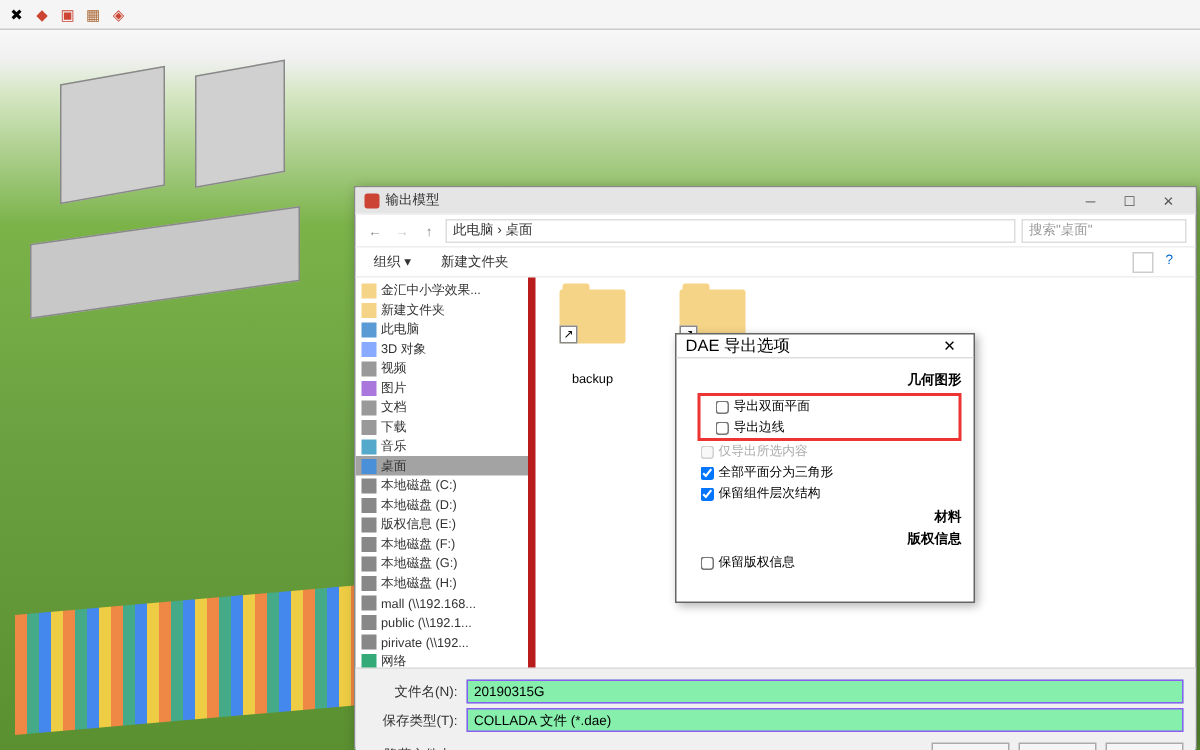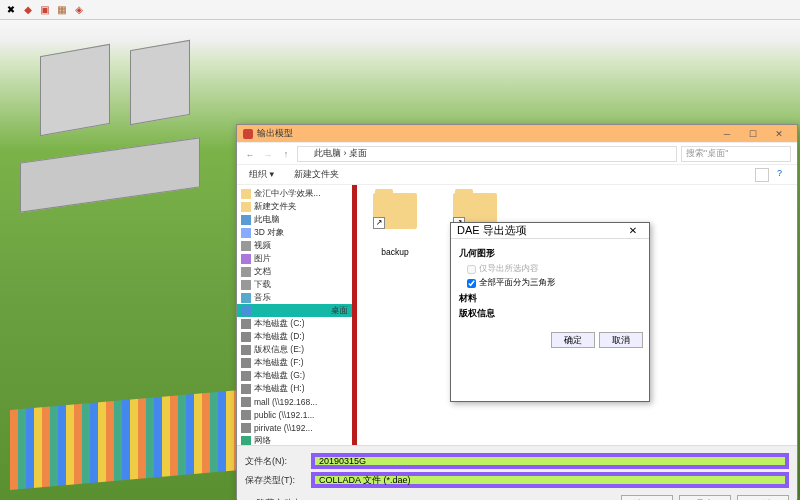--- a/index.html
+++ b/index.html
@@ -16,40 +16,40 @@
 .building.b1 { left: 40px; top: 50px; width: 70px; height: 80px; transform: skewY(-10deg); }
 .building.b2 { left: 130px; top: 45px; width: 60px; height: 75px; transform: skewY(-10deg); }
 .building.b3 { left: 20px; top: 150px; width: 180px; height: 50px; transform: skewY(-8deg); background: #c8c8c8; }
 .building.colorful { left: 10px; top: 400px; width: 230px; height: 80px; 
   background: repeating-linear-gradient(90deg, #e84, #e84 8px, #4a8 8px, #4a8 16px, #48e 16px, #48e 24px, #ec4 24px, #ec4 32px); 
   transform: skewY(-5deg); border: none; }
 
 
 .export-dialog { position: absolute; left: 236px; top: 124px; width: 562px; height: 375px; 
   background: #fff; border: 1px solid #888; box-shadow: 2px 2px 8px rgba(0,0,0,0.3); font-size: 9px; }
-.dlg-title { height: 18px; background: #fdba74; display: flex; align-items: center; padding: 0 6px; border-bottom: 1px solid #eee; }
+.dlg-title { height: 18px; background: #e5e5e5; display: flex; align-items: center; padding: 0 6px; border-bottom: 1px solid #eee; }
 .dlg-title .ruby { width: 10px; height: 10px; background: #c43; border-radius: 2px; margin-right: 4px; }
 .dlg-title .title-text { flex: 1; font-size: 9px; color: #333; }
 .dlg-title .winbtns { display: flex; gap: 2px; }
 .dlg-title .winbtn { width: 24px; height: 14px; display: flex; align-items: center; justify-content: center; font-size: 9px; color: #555; }
 
 .dlg-nav { height: 22px; display: flex; align-items: center; padding: 0 6px; gap: 4px; border-bottom: 1px solid #eee; }
 .dlg-nav .navbtn { width: 14px; text-align: center; color: #888; }
-.dlg-nav .breadcrumb { flex: 1; font-size: 9px; color: #333; padding: 0 16px; border: 1px solid #ddd; height: 16px; display: flex; align-items: center; }
+.dlg-nav .breadcrumb { flex: 1; font-size: 9px; color: #333; padding: 0 4px; border: 1px solid #ddd; height: 16px; display: flex; align-items: center; }
 .dlg-nav .search { width: 110px; font-size: 9px; padding: 0 4px; border: 1px solid #ddd; height: 16px; display: flex; align-items: center; color: #999; }
 
 .dlg-toolbar { height: 20px; display: flex; align-items: center; padding: 0 6px; gap: 8px; border-bottom: 1px solid #eee; font-size: 9px; }
 .dlg-toolbar .tbtn { padding: 1px 6px; color: #333; }
 .dlg-toolbar .spacer { flex: 1; }
 .dlg-toolbar .viewicon { width: 14px; height: 14px; border: 1px solid #ccc; }
 
 .dlg-body { display: flex; height: 260px; }
 .tree { width: 120px; border-right: 5px solid #b91c1c; overflow: hidden; padding: 2px 0; }
 .tree-item { display: flex; align-items: center; padding: 1px 4px; font-size: 8.5px; color: #333; gap: 3px; height: 13px; white-space: nowrap; }
-.tree-item.sel { background: #14b8a6; justify-content: space-between; }
+.tree-item.sel { background: #a3a3a3; }
 .tree-item .ic { width: 10px; height: 10px; display: inline-block; }
 .ic.folder { background: #f5d487; }
 .ic.computer { background: #5a9bd5; }
 .ic.drive { background: #888; }
 .ic.network { background: #3a7; }
 .ic.desktop { background: #4a90d9; }
 .ic.obj { background: #8af; }
 .ic.video { background: #999; }
 .ic.image { background: #a7d; }
 .ic.doc { background: #999; }
@@ -59,33 +59,33 @@
 .file-area { flex: 1; padding: 8px; display: flex; gap: 20px; align-items: flex-start; }
 .file-item { display: flex; flex-direction: column; align-items: center; gap: 2px; width: 60px; }
 .folder-icon { width: 44px; height: 36px; background: #f5d487; border-radius: 2px; position: relative; }
 .folder-icon::before { content: ''; position: absolute; top: -4px; left: 2px; width: 18px; height: 6px; background: #f5d487; border-radius: 2px 2px 0 0; }
 .folder-shortcut { position: absolute; bottom: 0; left: 0; width: 12px; height: 12px; background: #fff; border: 1px solid #888; font-size: 8px; text-align: center; line-height: 10px; }
 .file-label { font-size: 8.5px; text-align: center; margin-top: 16px; }
 
 .dlg-bottom { border-top: 1px solid #ddd; padding: 4px 8px; background: #f0f0f0; }
 .collapse-row { font-size: 9px; color: #333; padding: 2px 0; }
 .field-row { display: flex; align-items: center; gap: 6px; margin: 3px 0; font-size: 9px; }
-.field-row label { width: 60px; color: #333; }
-.field-row .combo { flex: 1; border: 4px solid #8b5cf6; background: #bef264; height: 16px; padding: 0 4px; display: flex; align-items: center; }
+.field-row label { width: 60px; text-align: right; color: #333; }
+.field-row .combo { flex: 1; border: 1px solid #8b5cf6; background: #86efac; height: 16px; padding: 0 4px; display: flex; align-items: center; }
 .button-row { display: flex; justify-content: flex-end; gap: 6px; padding: 4px 0; }
 .btn { min-width: 52px; height: 18px; border: 1px solid #aaa; background: #f5f5f5; font-size: 9px; display: flex; align-items: center; justify-content: center; }
 
 
 .dae-dialog { position: absolute; left: 450px; top: 222px; width: 200px; height: 180px; 
   background: #fff; border: 1px solid #666; box-shadow: 2px 2px 6px rgba(0,0,0,0.3); font-size: 9px; }
 .dae-title { height: 16px; display: flex; align-items: center; padding: 0 6px; border-bottom: 1px solid #ddd; }
 .dae-title .t { flex: 1; font-size: 11px; }
 .dae-title .x { width: 20px; text-align: center; font-size: 10px; }
 .dae-body { padding: 6px 8px; }
-.dae-section { font-weight: bold; font-size: 9px; margin: 2px 0; }
+.dae-section { font-weight: bold; font-size: 9px; margin: 2px 0; text-align: right; }
 .dae-opt { display: flex; align-items: center; gap: 3px; padding: 1px 0 1px 8px; font-size: 8.5px; }
 .dae-opt input { width: 9px; height: 9px; }
 .dae-opt.disabled { color: #aaa; }
 .dae-highlight { border: 2px solid #e33; padding: 0 2px; margin-left: 6px; }
 .dae-buttons { display: flex; justify-content: flex-end; gap: 4px; padding: 4px 6px; }
 .dae-btn { min-width: 44px; height: 16px; border: 1px solid #aaa; background: #eef; font-size: 9px; display: flex; align-items: center; justify-content: center; }
 </style>
 </head>
 <body>
 
@@ -243,28 +243,42 @@
   </div>
 </div>
 
 <div class="dae-dialog">
   <div class="dae-title">
     <span class="t">DAE 导出选项</span>
     <span class="x">✕</span>
   </div>
   <div class="dae-body">
     <div class="dae-section">几何图形</div>
+    <div class="dae-highlight">
+      <div class="dae-opt">
+          <input type="checkbox" style="">
+          <span>导出双面平面</span>
+        </div>
+      <div class="dae-opt">
+          <input type="checkbox" style="">
+          <span>导出边线</span>
+        </div>
+    </div>
     <div class="dae-opt disabled">
         <input type="checkbox" disabled="" style="">
         <span>仅导出所选内容</span>
       </div>
     <div class="dae-opt">
         <input type="checkbox" checked="" style="">
         <span>全部平面分为三角形</span>
       </div>
+    <div class="dae-opt">
+        <input type="checkbox" checked="" style="">
+        <span>保留组件层次结构</span>
+      </div>
     <div class="dae-section">材料</div>
     <div class="dae-section">版权信息</div>
-  </div>
-  <div class="dae-buttons">
-    <div class="dae-btn">确定</div>
-    <div class="dae-btn">取消</div>
+    <div class="dae-opt">
+        <input type="checkbox" style="">
+        <span>保留版权信息</span>
+      </div>
   </div>
 </div>
 
 </body></html>

